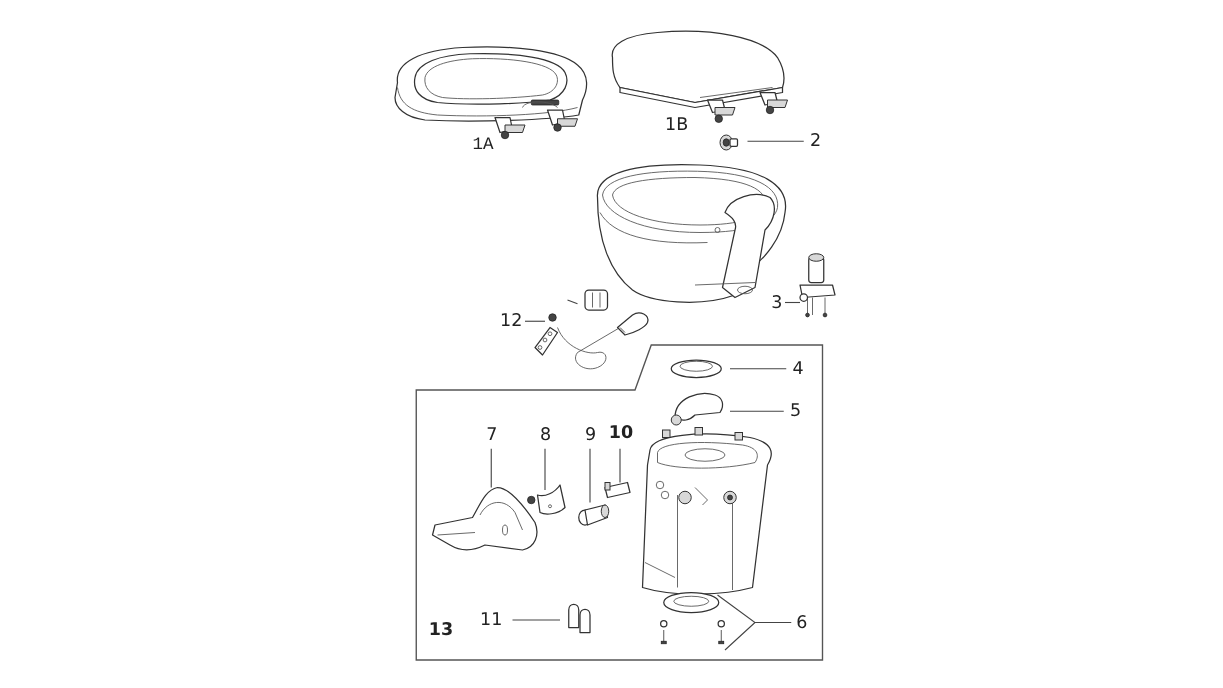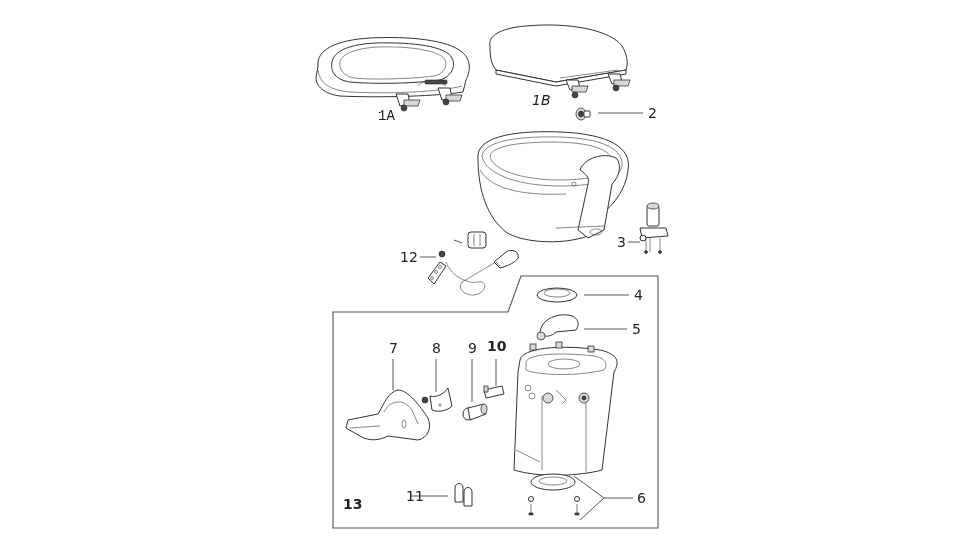--- a/index.html
+++ b/index.html
@@ -171,25 +171,25 @@
     <rect class="dark" x="529" y="513" width="4" height="2"></rect>
     <circle class="part" cx="577" cy="499" r="2.5"></circle>
     <line class="dark" x1="577" y1="504" x2="577" y2="514"></line>
     <rect class="dark" x="575" y="513" width="4" height="2"></rect>
     <path class="lead" d="M574,476 L604,498 L580,520"></path>
     <line class="lead" x1="604" y1="498" x2="633" y2="498"></line>
   </g>
 </svg>
 
 <span class="lbl" style="left:378px;top:109px;font-family:Liberation Mono, monospace;">1A</span>
-<span class="lbl" style="left:532px;top:93px;font-style:italic;">1B</span>
+<span class="lbl" style="left:532px;top:93px;">1B</span>
 <span class="lbl" style="left:648px;top:106px;">2</span>
 <span class="lbl" style="left:617px;top:235px;">3</span>
 <span class="lbl" style="left:634px;top:288px;">4</span>
 <span class="lbl" style="left:632px;top:322px;">5</span>
 <span class="lbl" style="left:637px;top:491px;">6</span>
 <span class="lbl" style="left:389px;top:341px;">7</span>
 <span class="lbl" style="left:432px;top:341px;">8</span>
 <span class="lbl" style="left:468px;top:341px;">9</span>
 <span class="lbl" style="left:487px;top:339px;font-weight:bold;">10</span>
-<span class="lbl" style="left:406px;top:489px;">11</span>
+<span class="lbl" style="left:384px;top:489px;">11</span>
 <span class="lbl" style="left:400px;top:250px;">12</span>
 <span class="lbl bold" style="left:343px;top:497px;">13</span>
 
 </body></html>

